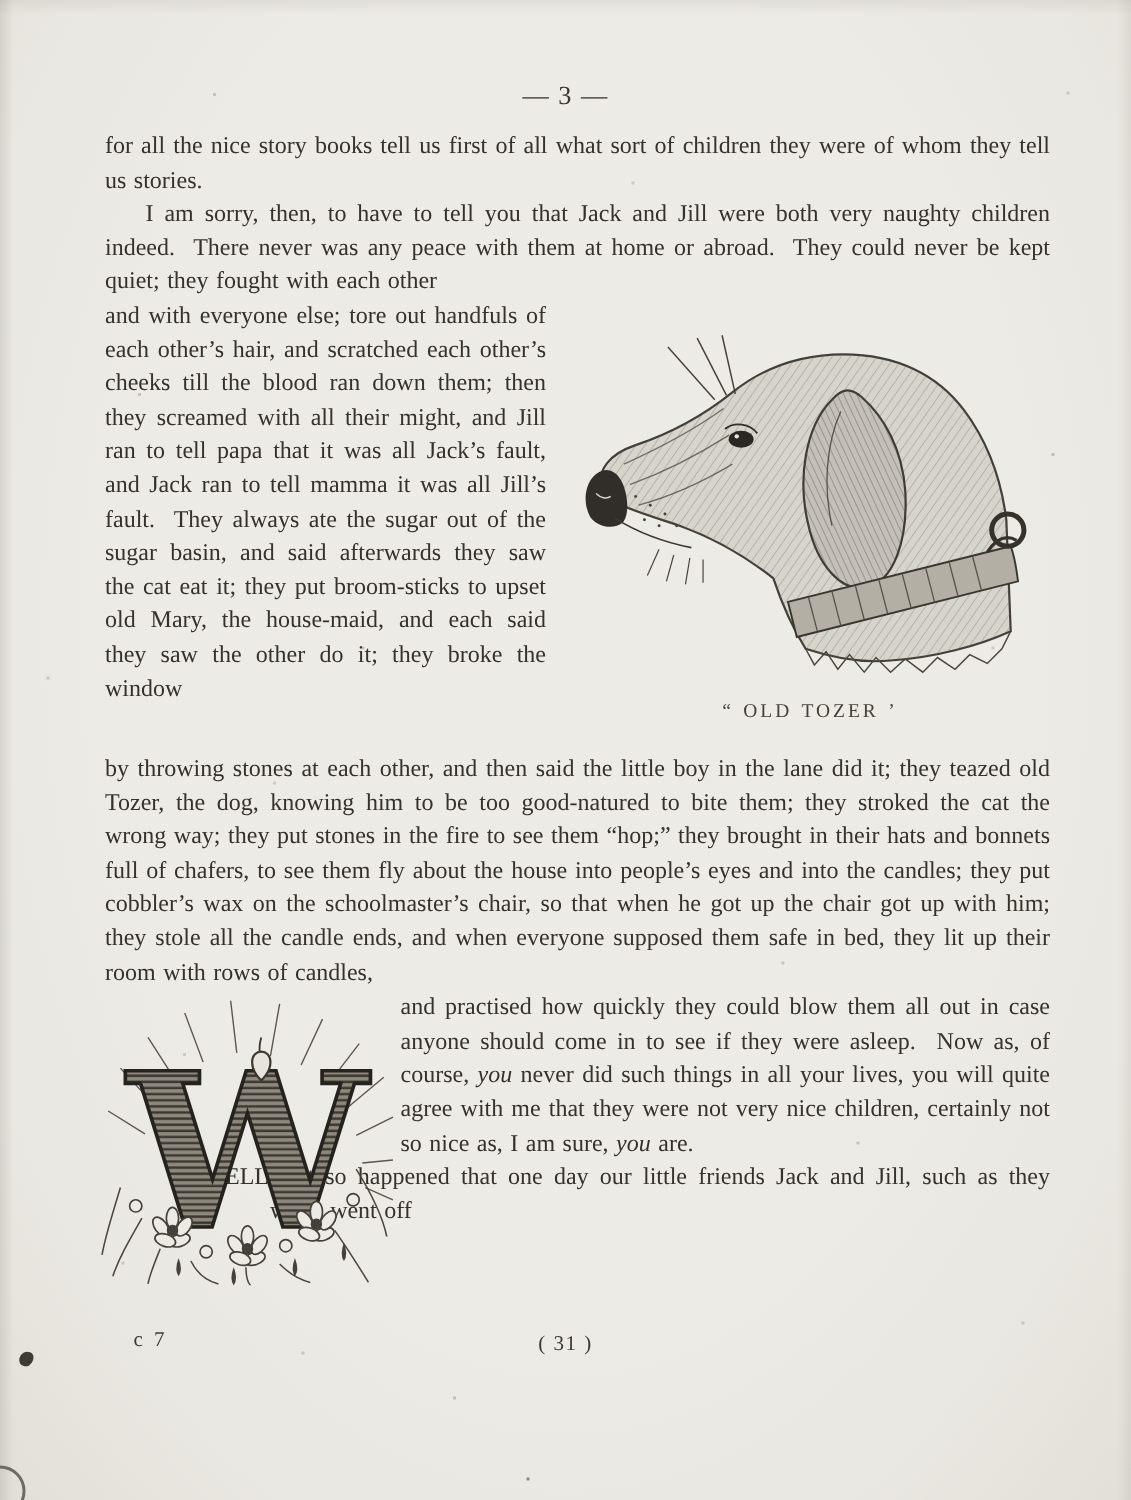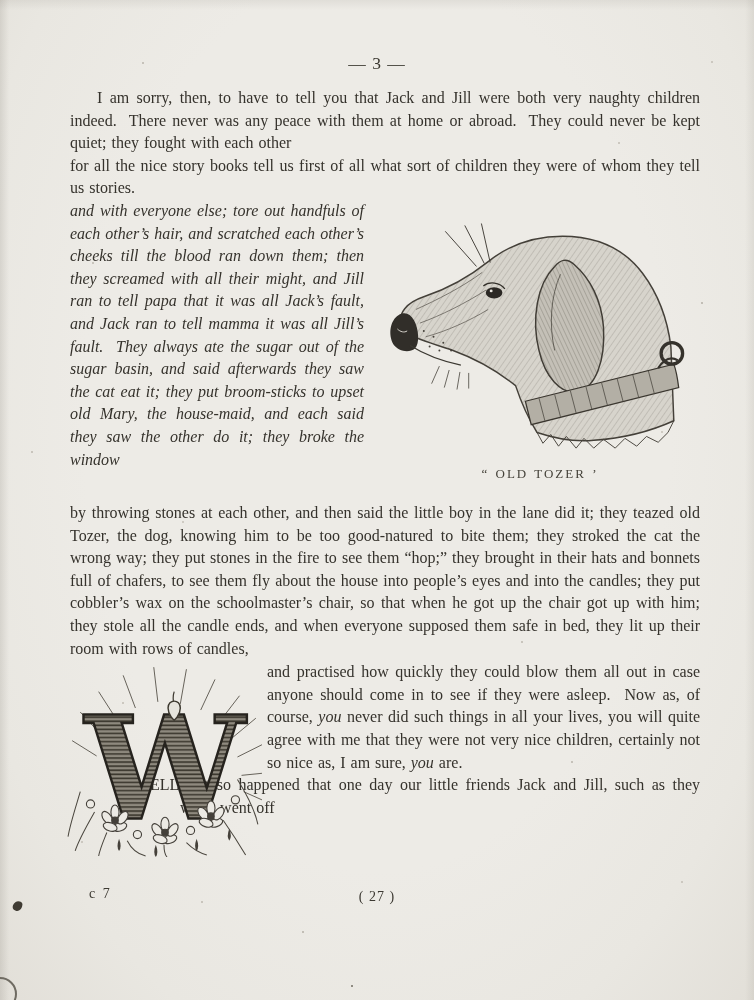--- a/index.html
+++ b/index.html
@@ -19,21 +19,21 @@
     text-align:center; font-size:17.5px; letter-spacing:1px; color:#3a372f;
   }
   .text-block {
     position:absolute; left:70px; top:87px; width:630px;
     font-size:16px; line-height:22.6px; text-align:justify;
     word-spacing:1px; color:#35322c;
   }
   .para { text-align:justify; }
   .para.indent { text-indent:27px; }
   .wrapB { position:relative; width:630px; min-height:302px; }
-  .colB { width:294px;font-style:italic; }
+  .colB { width:294px; }
   .fig-dog { position:absolute; top:2px; right:0; width:320px; text-align:center; }
   .fig-dog svg { display:block; }
   .fig-caption {
     display:block; margin-top:9px; font-size:13px; letter-spacing:2px;
     color:#45423a; text-align:center; text-indent:0;
   }
   .wrapD { position:relative; width:630px; min-height:197px; margin-top:1px; }
   .fig-w { position:absolute; left:-4px; top:-2px; width:198px; height:198px; }
   .dText1 { margin-left:197px; }
   .dText2 { margin-left:80px; padding-left:30px; text-indent:-30px; margin-top:0; }
@@ -58,23 +58,23 @@
 <body>
 
 <div class="page">
 
   <div class="speckles"></div>
 
   <div class="pg-header">— 3 —</div>
 
   <div class="text-block">
 
+    <p class="para">for all the nice story books tell us first of all what sort of children they were of whom they tell us stories.</p>
+
     <p class="para indent">I am sorry, then, to have to tell you that Jack and Jill were both very naughty children indeed.&nbsp; There never was any peace with them at home or abroad.&nbsp; They could never be kept quiet; they fought with each other</p>
-
-    <p class="para">for all the nice story books tell us first of all what sort of children they were of whom they tell us stories.</p>
 
     <div class="wrapB">
       <div class="colB para">and with everyone else; tore out handfuls of each other’s hair, and scratched each other’s cheeks till the blood ran down them; then they screamed with all their might, and Jill ran to tell papa that it was all Jack’s fault, and Jack ran to tell mamma it was all Jill’s fault.&nbsp; They always ate the sugar out of the sugar basin, and said afterwards they saw the cat eat it; they put broom-sticks to upset old Mary, the house-maid, and each said they saw the other do it; they broke the window</div>
 
       <figure class="fig-dog">
         <svg width="320" height="252" viewBox="0 0 322 258" xmlns="http://www.w3.org/2000/svg">
           <defs>
             <pattern id="furA" width="5" height="5" patternUnits="userSpaceOnUse" patternTransform="rotate(35)">
               <line x1="0" y1="0" x2="0" y2="5" stroke="#6e6a61" stroke-width="0.8"></line>
             </pattern>
@@ -230,18 +230,18 @@
       </div>
 
       <div class="dText1 para"><span>and practised how quickly they could blow them all out in case anyone should come in to see if they were asleep.&nbsp; Now as, of course, </span><i>you</i><span> never did such things in all your lives, you will quite agree with me that they were not very nice children, certainly not so nice as, I am sure, </span><i>you</i><span> are.</span></div>
 
       <div class="dText2 para">ELL!&nbsp; It so happened that one day our little friends Jack and Jill, such as they were, went off</div>
     </div>
 
   </div>
 
   <div class="pg-footer-sig">c 7</div>
-  <div class="pg-footer-folio">( 27 )</div>
+  <div class="pg-footer-folio">( 31 )</div>
 
   <div class="ink-spot"></div>
   <div class="corner-arc"></div>
 
 </div>
 
 </body></html>

